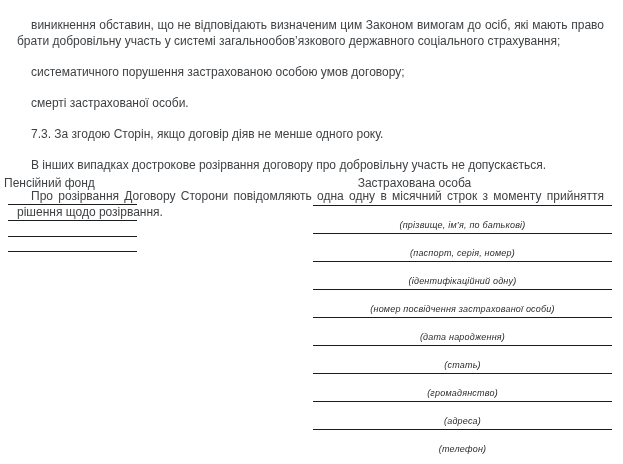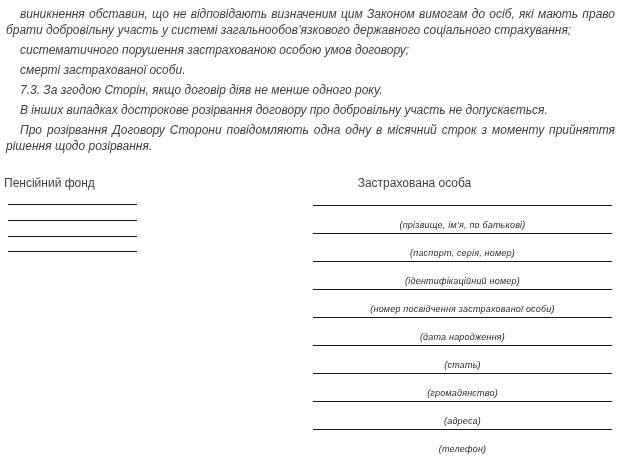--- a/index.html
+++ b/index.html
@@ -19,24 +19,23 @@
     position: absolute;
     left: 2px;
     top: 2px;
     width: 617px;
     font-size: 12px;
     line-height: 16px;
     color: #3f4245;
     text-align: justify;
   }
   .body-text p {
-    margin: 4px;
+    margin: 15px;
     padding: 0;
     text-indent: 14px;
-    font-style: italic;
   }
   .section-heading {
     position: absolute;
     left: 0;
     top: 157px;
     width: 585px;
     margin: 0;
     text-align: center;
     font-size: 12px;
     font-weight: bold;
@@ -108,21 +107,21 @@
   <div class="field" style="top:205px">
     <div class="field-line"></div>
     <div class="field-label">(прізвище, ім’я, по батькові)</div>
   </div>
   <div class="field" style="top:233px">
     <div class="field-line"></div>
     <div class="field-label">(паспорт, серія, номер)</div>
   </div>
   <div class="field" style="top:261px">
     <div class="field-line"></div>
-    <div class="field-label">(ідентифікаційний номер)</div>
+    <div class="field-label">(ідентифікаційний одну)</div>
   </div>
   <div class="field" style="top:289px">
     <div class="field-line"></div>
     <div class="field-label">(номер посвідчення застрахованої особи)</div>
   </div>
   <div class="field" style="top:317px">
     <div class="field-line"></div>
     <div class="field-label">(дата народження)</div>
   </div>
   <div class="field" style="top:345px">

